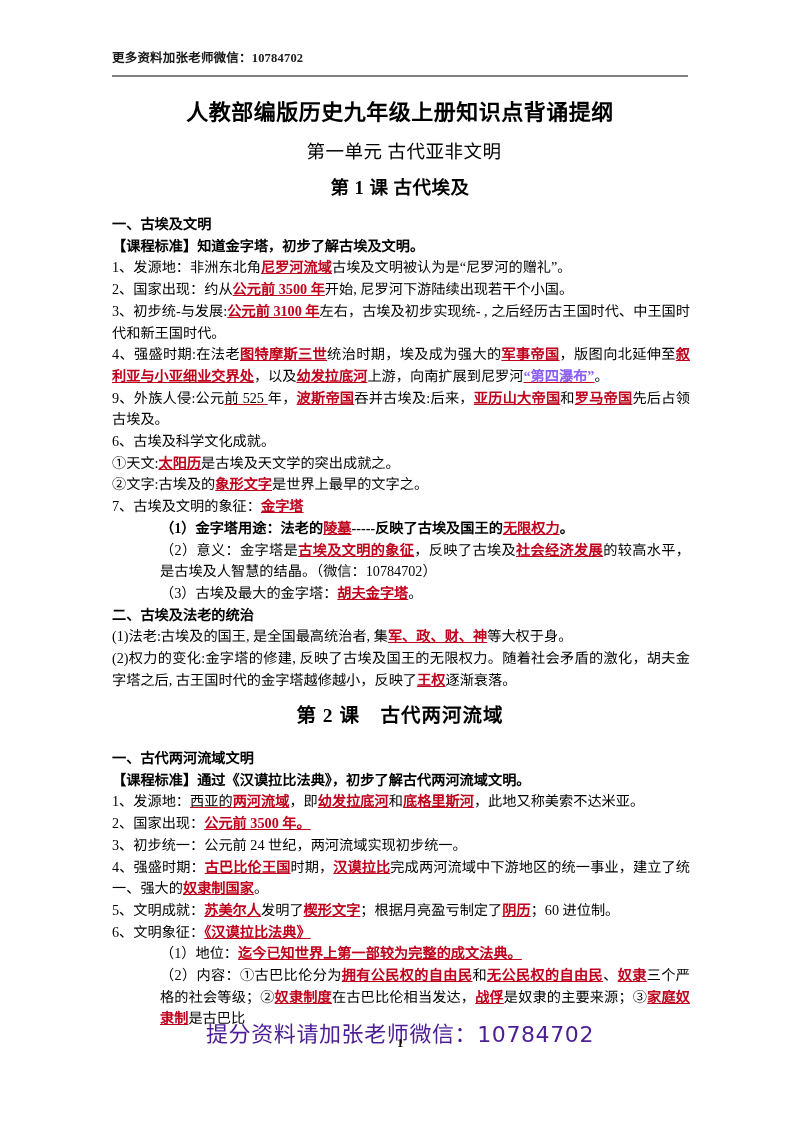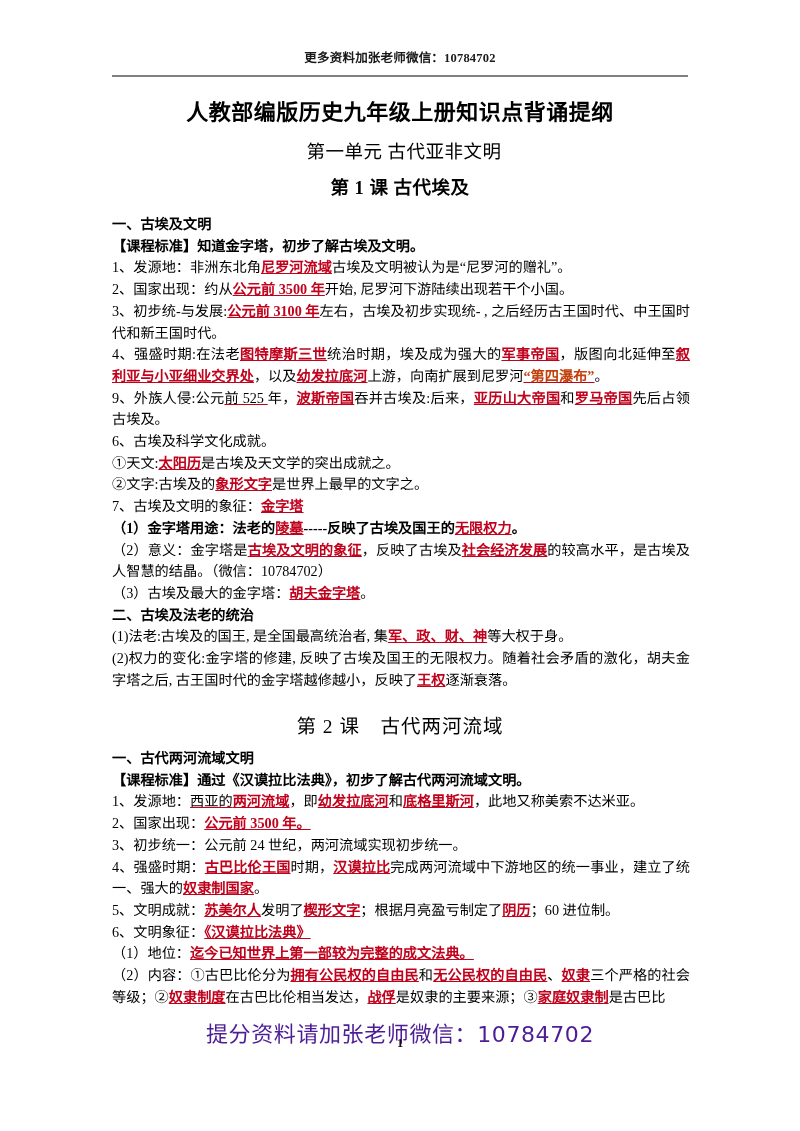--- a/index.html
+++ b/index.html
@@ -21,21 +21,20 @@
     box-sizing: border-box;
     overflow: hidden;
   }
 
   
   .page-header {
     position: absolute;
     top: 48px;
     left: 112px;
     right: 112px;
-    text-align: center;
   }
   .page-header .hdr-text {
     font-size: 12.5px;
     font-weight: 700;
     letter-spacing: 0.2px;
     color: #1a1a1a;
     display: inline-block;
     line-height: 1.2;
   }
   .header-rule {
@@ -88,50 +87,49 @@
   }
 
   .lesson-title-2 {
     position: absolute;
     top: 702px;
     left: 0;
     right: 0;
     text-align: center;
     font-size: 19.5px;
     line-height: 1.4;
-    font-weight: 400;
+    font-weight: 700;
     letter-spacing: 1px;
-    margin-top: 11px;
   }
 
   
   .body-block {
     position: absolute;
     left: 112px;
     width: 578px;
     font-size: 14.2px;
     line-height: 21.7px;
     text-align: justify;
     text-justify: inter-ideograph;
   }
   #block-lesson1 { top: 214px; }
   #block-lesson2 { top: 748px; }
 
   .body-block p {
     margin: 0;
     padding: 0;
     text-indent: 0;
   }
-  .body-block p.indent1 { text-indent: 0; padding-left: 0; }
+  .body-block p.indent1 { text-indent: 0; padding-left: 0; margin-left: 48px; }
 
   
   .b     { font-weight: 700; }
   .rub   { color: #c0021c; font-weight: 700; text-decoration: underline; text-decoration-color: #c0021c; text-underline-offset: 1px; }
   .ku    { color: #000000; text-decoration: underline; text-decoration-color: #c0021c; text-underline-offset: 1px; font-family: Liberation Serif, serif; }
-  .kub   { color: #c2410c; font-weight: 700; text-decoration: underline; text-decoration-color: #c0021c; text-underline-offset: 1px; }
+  .kub   { color: #8b5cf6; font-weight: 700; text-decoration: underline; text-decoration-color: #c0021c; text-underline-offset: 1px; }
   .sect  { font-weight: 700; }
 
   
   .watermark {
     position: absolute;
     top: 1016px;
     left: 0;
     right: 0;
     text-align: center;
     font-size: 22px;

